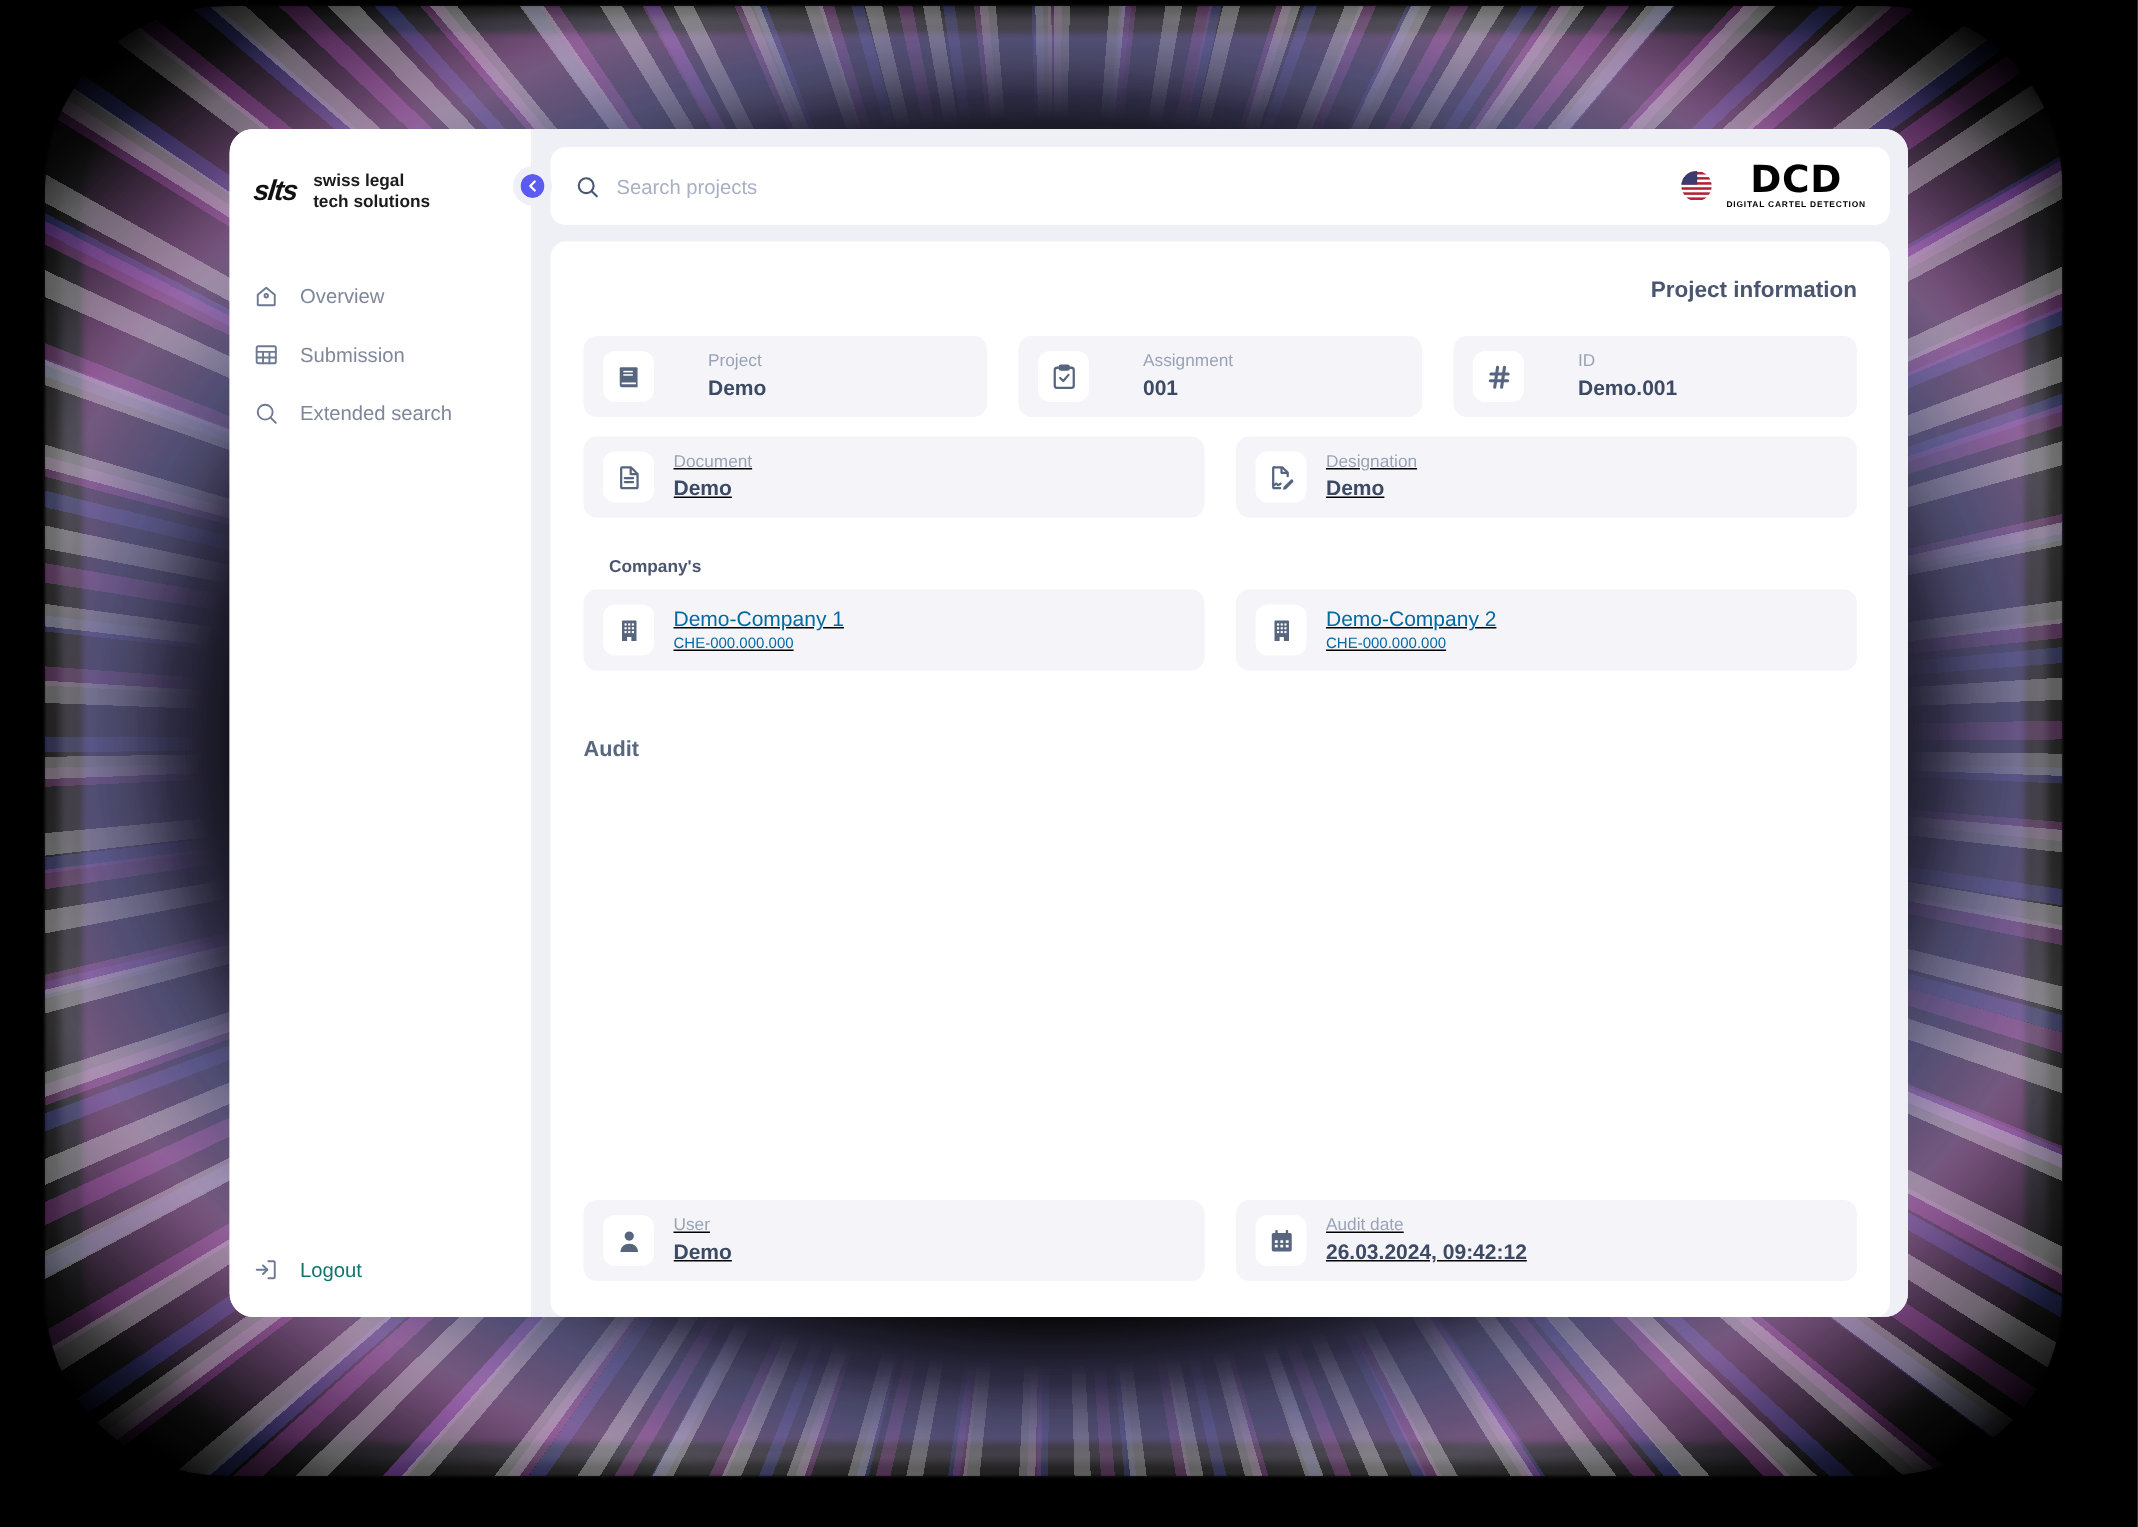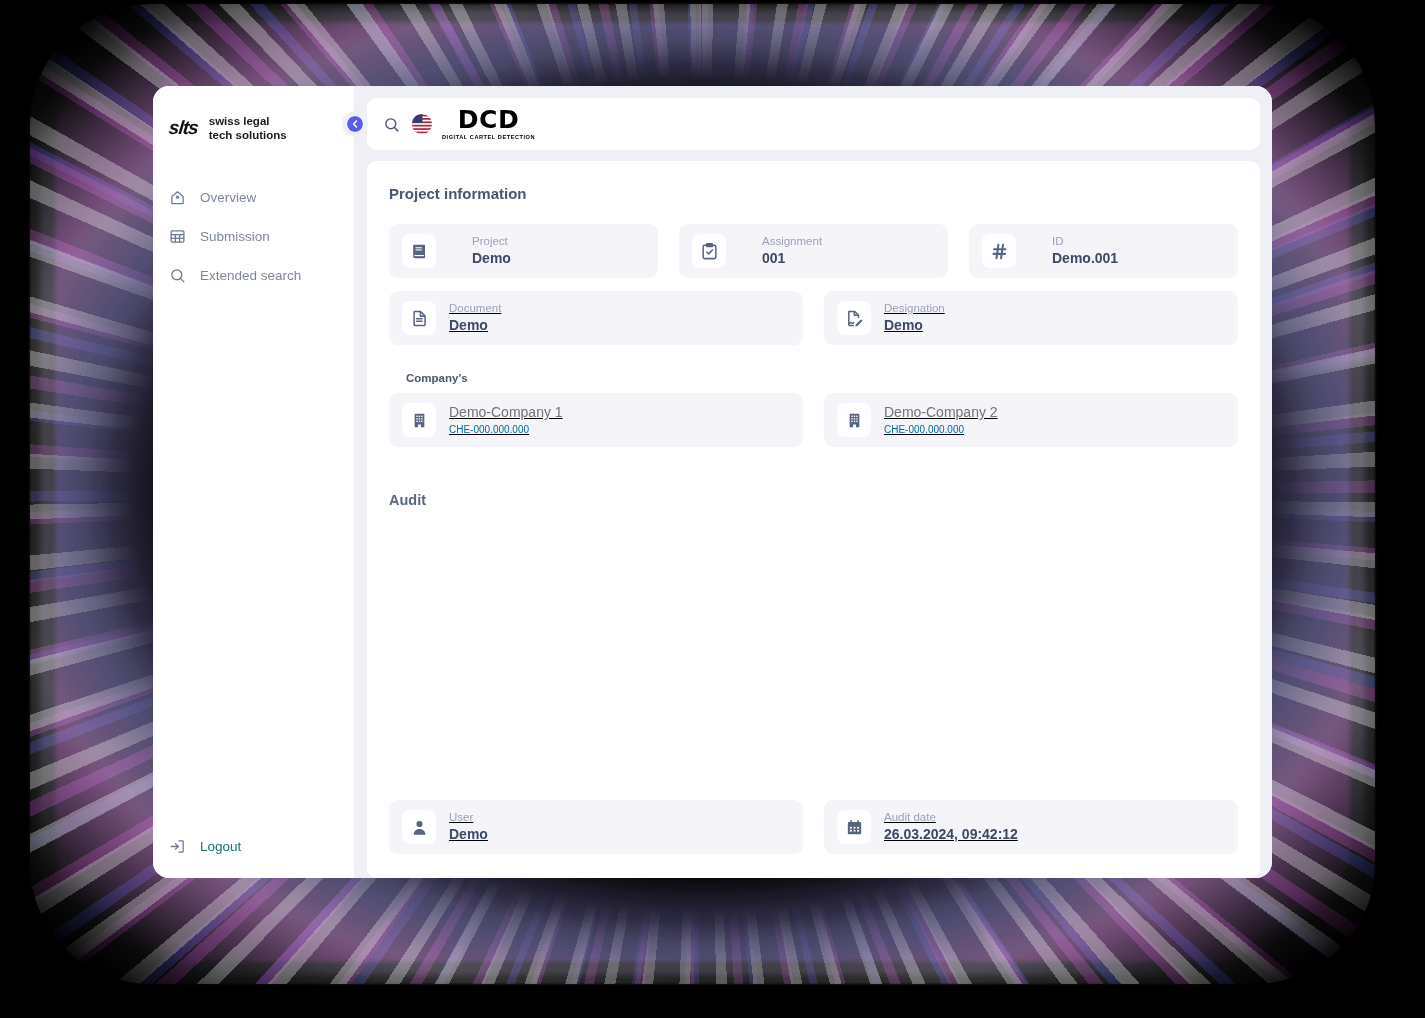--- a/index.html
+++ b/index.html
@@ -106,42 +106,42 @@
   .flag { width: 22px; height: 22px; border-radius: 50%; overflow: hidden; flex: 0 0 22px; display:block; }
   .dcd-text { display: flex; flex-direction: column; align-items: center; }
   .dcd-main { font-size: 25px; font-weight: 900; letter-spacing: .5px; color: #000; line-height: .95; font-family: "DejaVu Sans", sans-serif; }
   .dcd-sub { font-size: 5.6px; font-weight: 700; letter-spacing: .55px; color: #000; margin-top: 2px; }
 
   .panel {
     flex: 1; background: #fff; border-radius: 10px;
     padding: 24px 22px; overflow: hidden; min-height: 0;
     display: flex; flex-direction: column;
   }
-  .panel-title { font-size: 15px; font-weight: 700; color: #4a5670; margin-bottom: 22px; }
+  .panel-title { font-size: 15px; font-weight: 700; color: #4a5670; margin-bottom: 22px; text-align: right; }
   .section-label { font-size: 11.5px; font-weight: 700; color: #4a5670; margin: 14px 17px 9px; }
   .section-head { font-size: 14.5px; font-weight: 700; color: #5a6781; margin: 32px 0 0; }
 
   .row { display: flex; gap: 21px; margin-bottom: 13px; }
   .card {
     background: #f4f4f9; border-radius: 9px;
     display: flex; align-items: center; gap: 13px;
     padding: 9px 13px; min-height: 54px; min-width: 0;
   }
   .card.w-third { flex: 1 1 0; gap: 36px; }
   .card.w-half { flex: 1 1 0; text-decoration: underline; }
   .card-ico {
     width: 34px; height: 34px; flex: 0 0 34px; border-radius: 8px;
     background: #fff; display: flex; align-items: center; justify-content: center;
     color: #57657f;
   }
   .card-ico svg { width: 19px; height: 19px; }
   .card-txt { min-width: 0; display: flex; flex-direction: column; justify-content: center; }
   .card-label { font-size: 11.5px; color: #9aa3b5; line-height: 1.35; }
   .card-value { font-size: 14px; font-weight: 700; color: #3d4a63; line-height: 1.35; white-space: nowrap; overflow: hidden; text-overflow: ellipsis; }
-  .card-name { font-size: 14px; font-weight: 400; color: #737373; line-height: 1.4; }
+  .card-name { font-size: 14px; font-weight: 400; color: #0369a1; line-height: 1.4; }
   .card-sub { font-size: 10px; font-weight: 400; color: #0369a1; line-height: 1.4; }
 
   .audit-body { flex: 1; min-height: 0; }
   .audit-foot { display: flex; gap: 21px; margin-top: auto; }
 </style>
 </head>
 <body>
 
 <div id="stage">
   <div class="glow-a"></div>
@@ -204,20 +204,21 @@
       </div>
     </aside>
 
     <main class="main">
 
       <div class="topbar">
         <svg class="search-ico" viewBox="0 0 24 24" fill="none" stroke="currentColor" stroke-width="2" stroke-linecap="round">
           <circle cx="11" cy="11" r="7"></circle>
             <line x1="16.2" y1="16.2" x2="21" y2="21"></line>
         </svg>
+        <input class="search-input" type="text" placeholder="Search projects" style="">
         <div class="dcd">
           <svg class="flag" viewBox="0 0 24 24">
             <defs>
                 <clipPath id="fc">
                   <circle cx="12" cy="12" r="11"></circle>
                 </clipPath>
               </defs>
             <g clip-path="url(#fc)">
               <rect x="0" y="0" width="24" height="24" fill="#fff"></rect>
               <g fill="#b22234">

